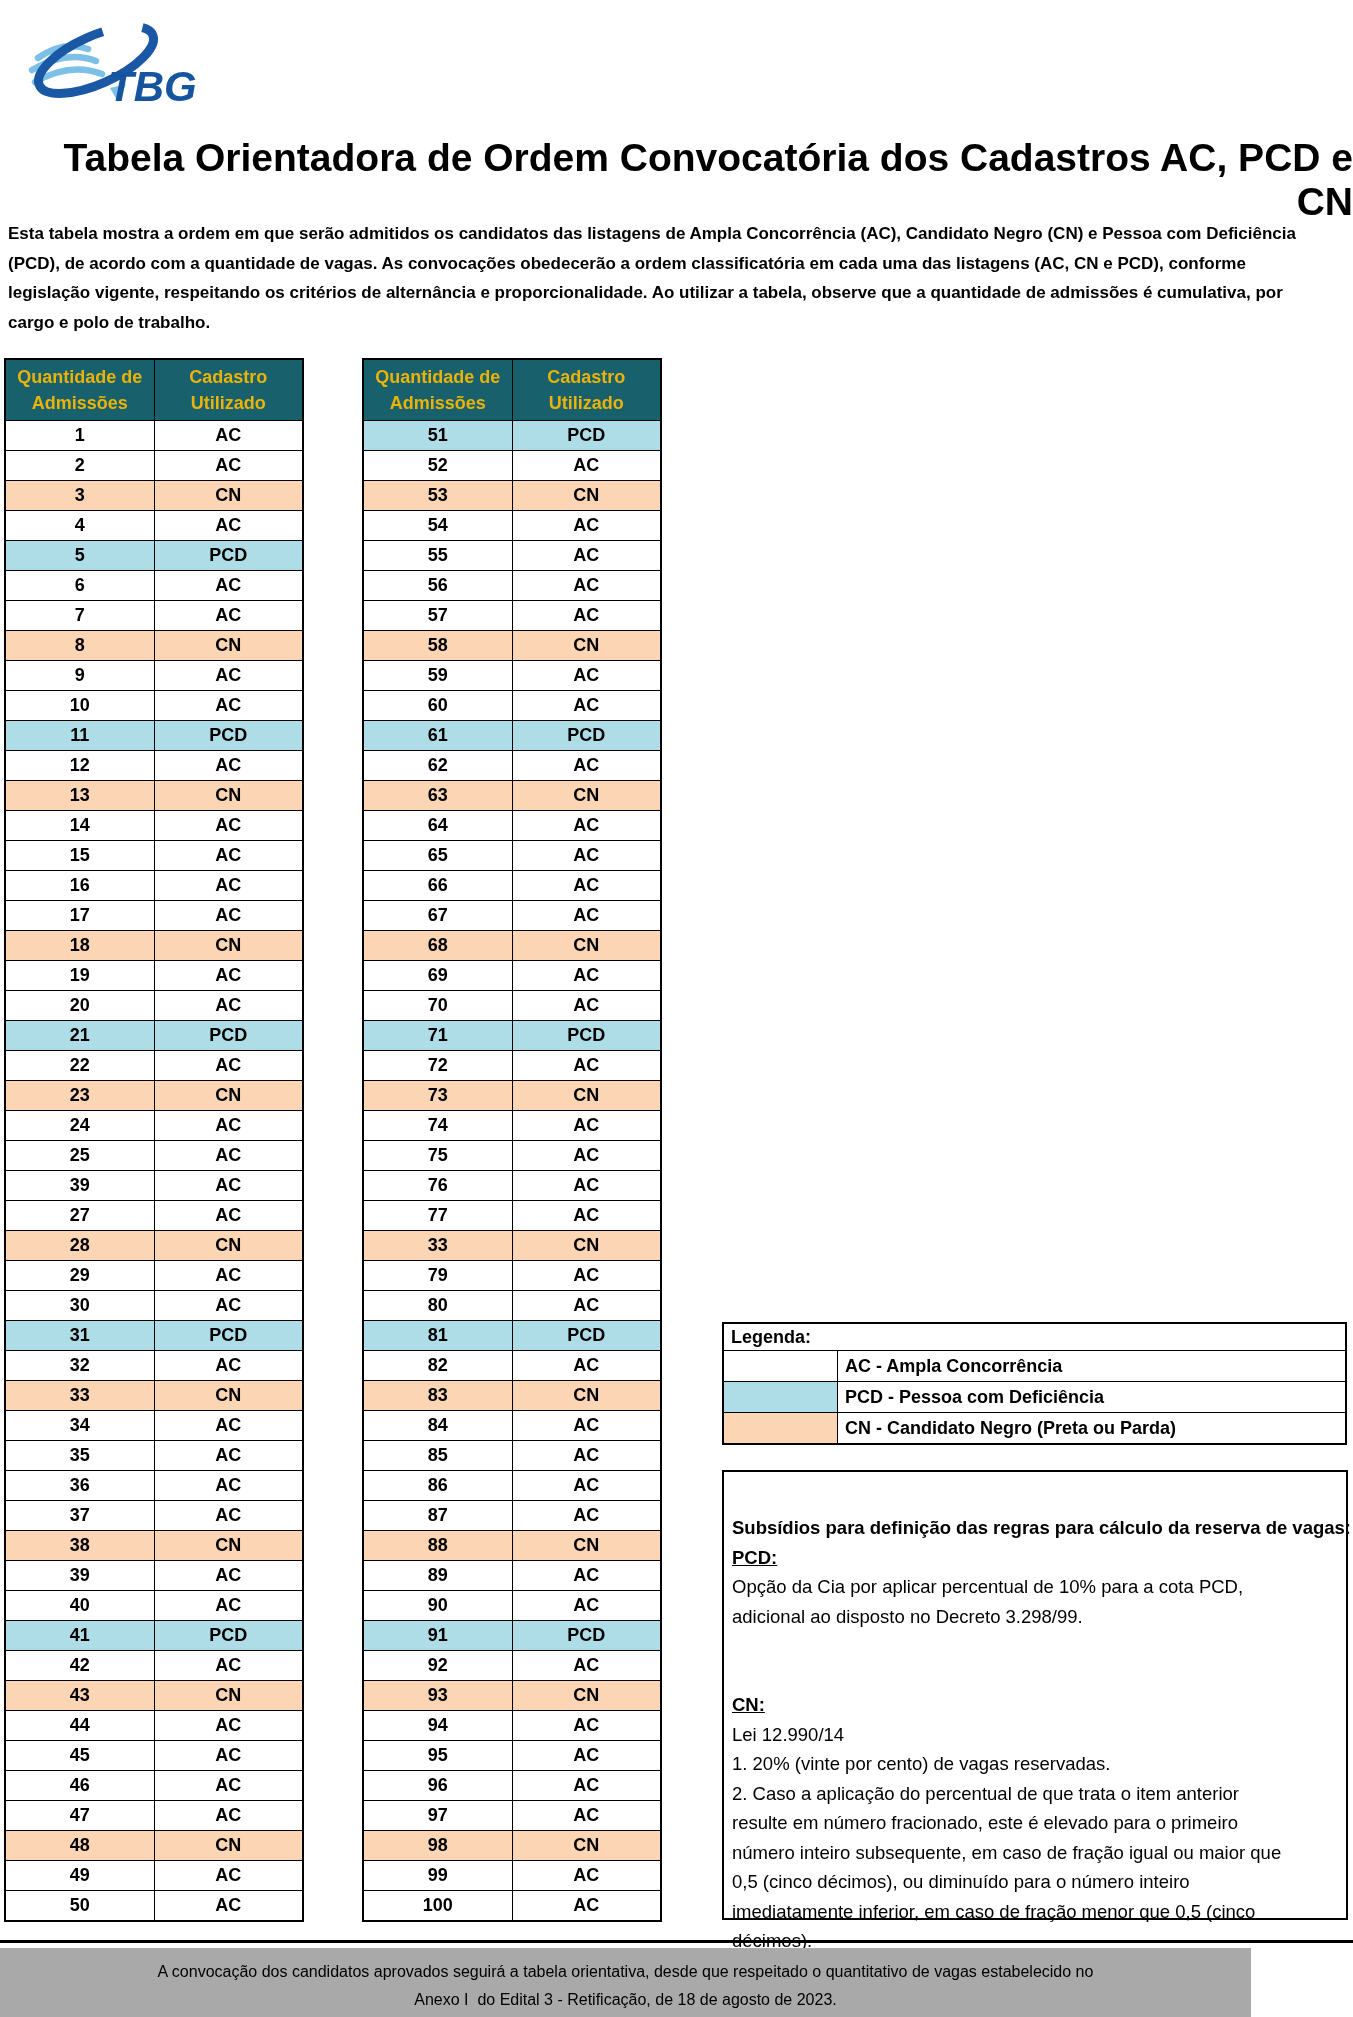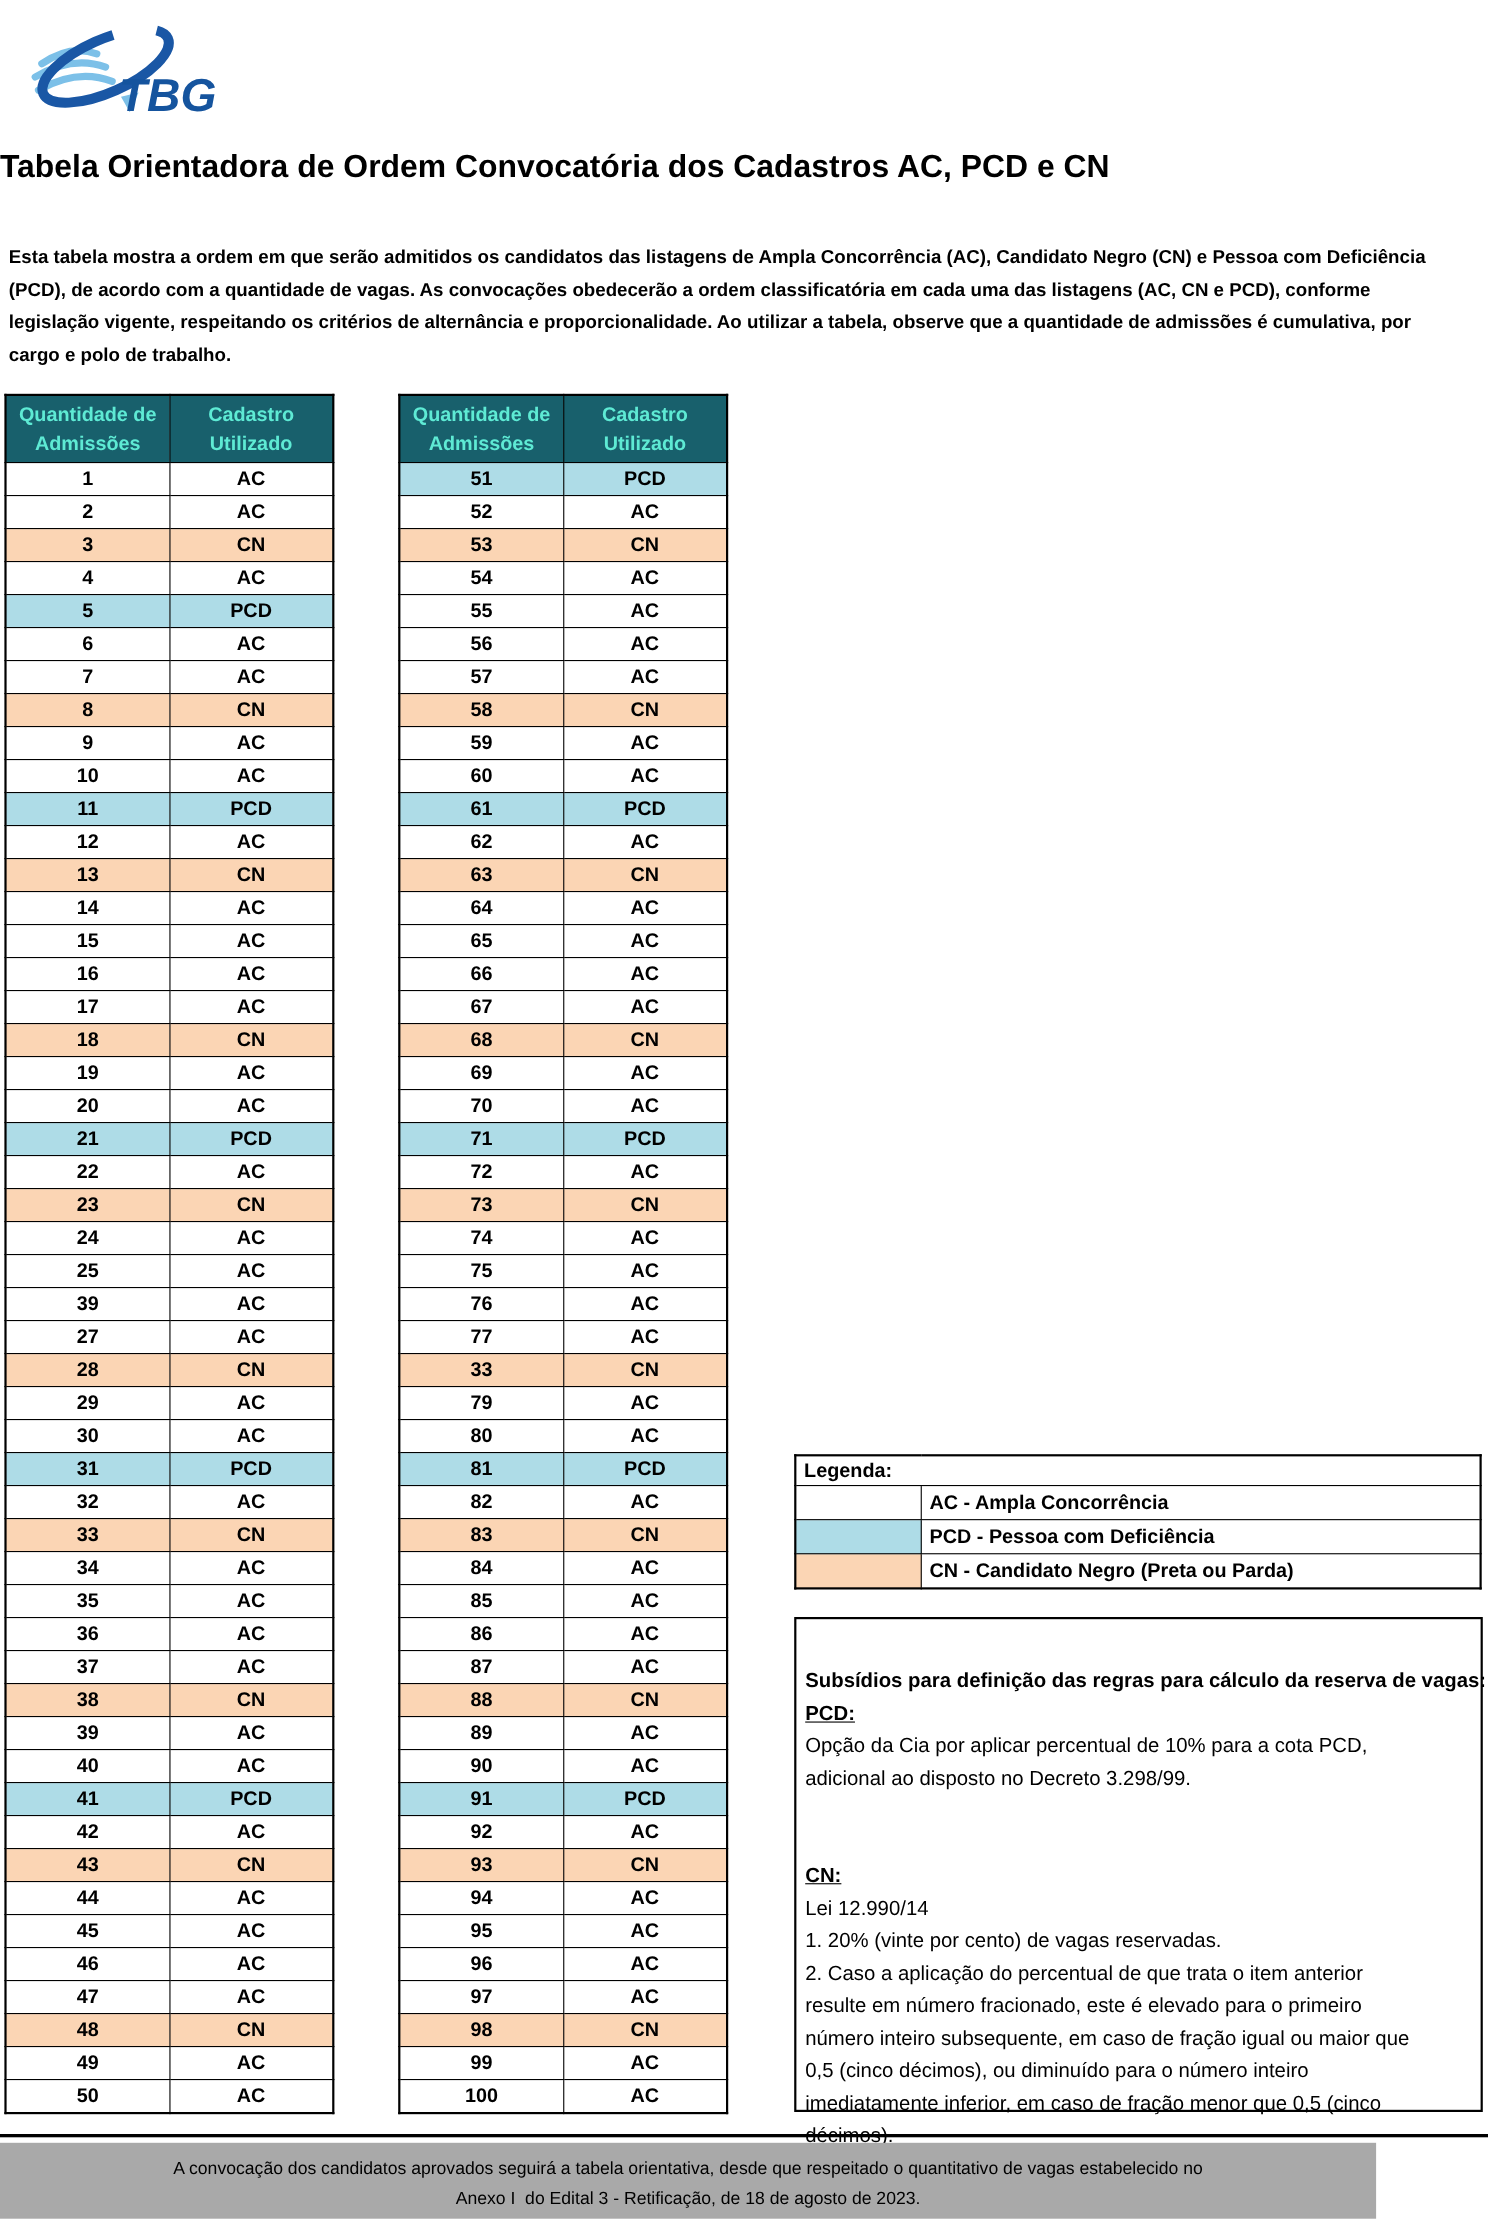--- a/index.html
+++ b/index.html
@@ -3,33 +3,33 @@
 <meta charset="utf-8">
 <style>
   html,body{margin:0;padding:0;}
   body{
     width:1353px;height:2017px;position:relative;background:#fff;color:#000;
     font-family:"Liberation Sans",sans-serif;overflow:hidden;
   }
   
   .logo{position:absolute;left:22px;top:14px;width:190px;height:92px;}
   
-  .title{position:absolute;top:136px;left:0;width:100%;text-align:left;
-    font-size:29px;font-weight:bold;margin:0;}
+  .title{position:absolute;top:136px;left:0;width:100%;text-align:right;
+    font-size:39px;font-weight:bold;margin:0;}
   
   .intro{position:absolute;top:219px;left:8px;width:1345px;font-size:17px;
     font-weight:bold;line-height:29.5px;}
   .intro div{white-space:nowrap;}
   
   .conv-table{position:absolute;top:358px;border-collapse:collapse;table-layout:fixed;
     border:2px solid #000;}
   #table-left{left:4px;}
   #table-right{left:362px;}
   .conv-table col{width:149px;}
-  .conv-table th{background:var(--teal);color:#5eead4;font-size:18px;font-weight:bold;
+  .conv-table th{background:var(--teal);color:#eab308;font-size:18px;font-weight:bold;
     height:60px;line-height:26px;border:1px solid #000;padding:0;}
   .conv-table td{height:29px;text-align:center;font-size:18px;font-weight:bold;
     border:1px solid #000;padding:0;background:#fff;}
   .conv-table tr.pcd td{background:var(--pcd);}
   .conv-table tr.cn td{background:var(--cn);}
   
   .legend{position:absolute;left:722px;top:1322px;border-collapse:collapse;
     border:2px solid #000;table-layout:fixed;}
   .legend td{border:1px solid #000;font-size:18px;font-weight:bold;padding:0 0 0 7px;}
   .legend .lg-title-cell{height:26px;}

